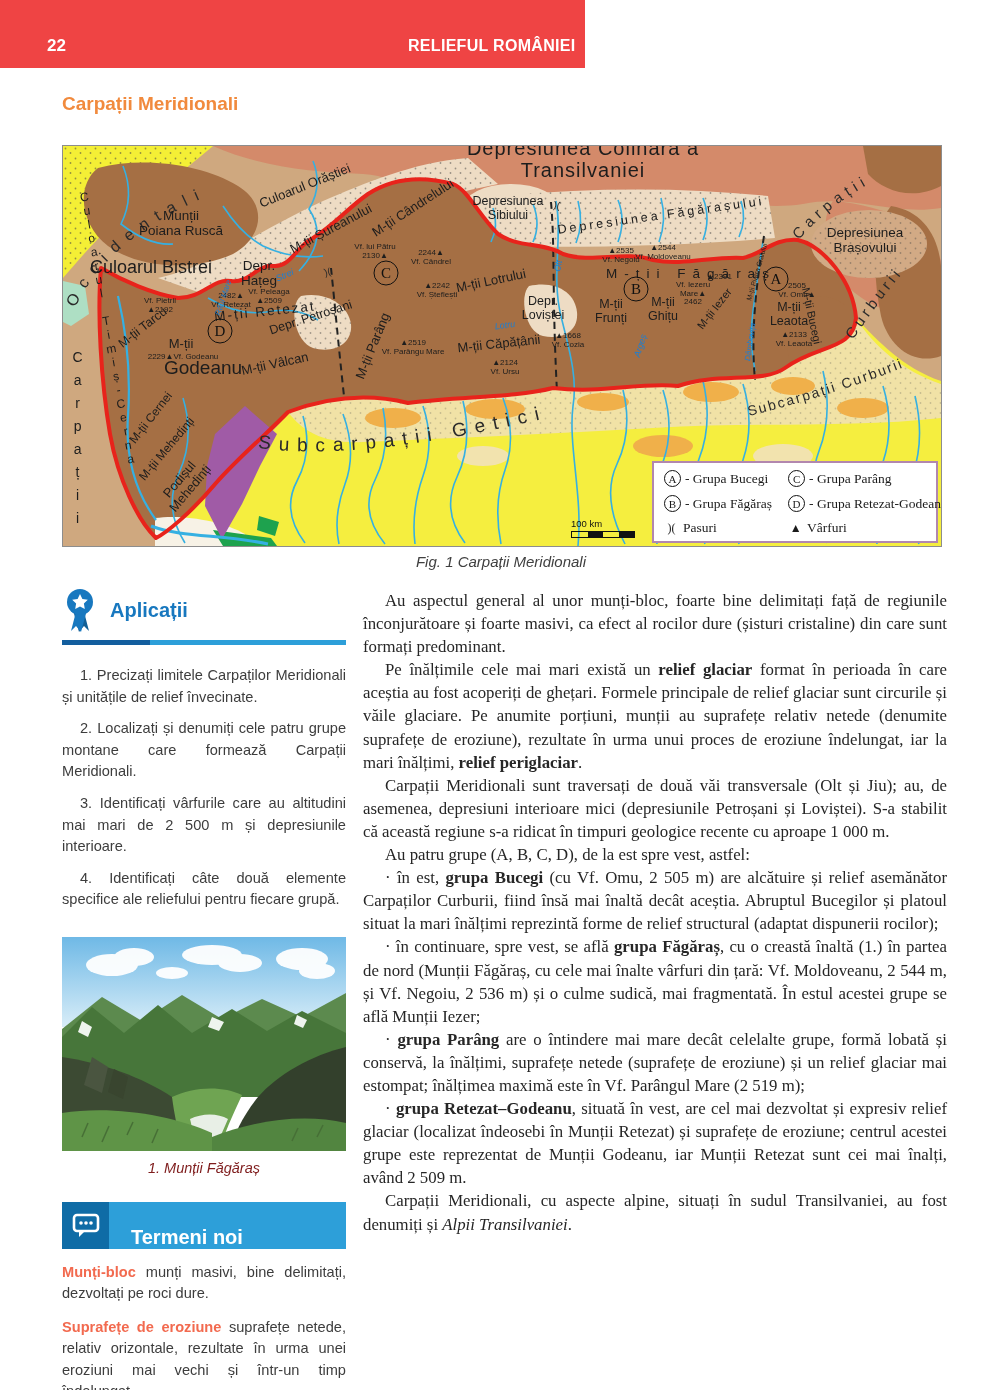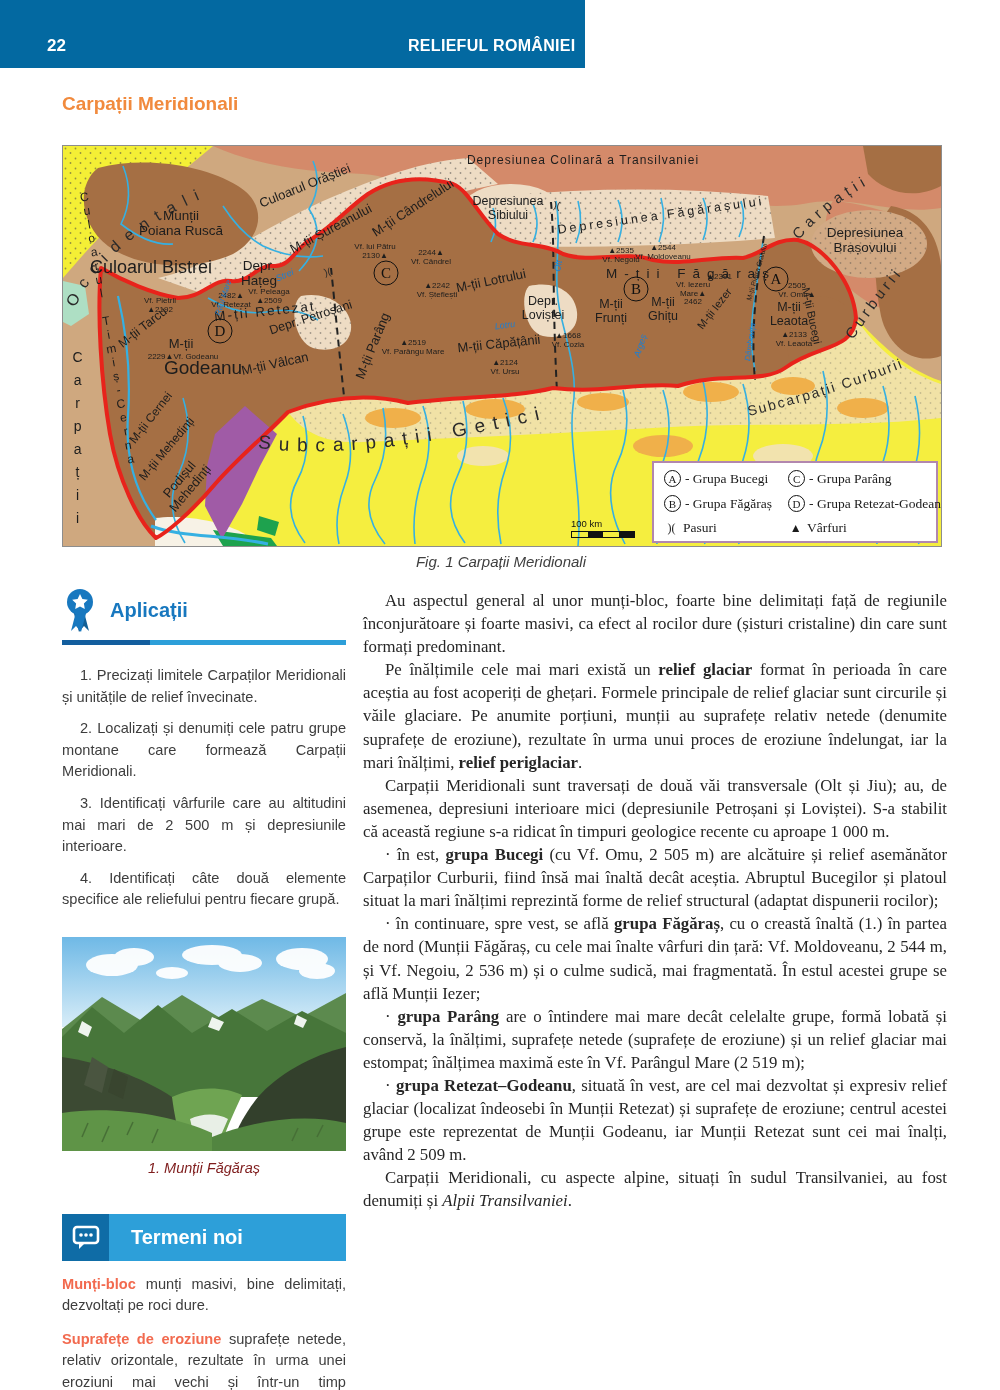--- a/index.html
+++ b/index.html
@@ -1,18 +1,18 @@
 <!DOCTYPE html>
 <html lang="ro"><head>
 <meta charset="utf-8">
 <style>
   html,body{margin:0;padding:0;background:#fff;}
   .page{position:relative;width:1000px;height:1390px;background:#fff;font-family:"Liberation Sans",sans-serif;overflow:hidden;}
   
-  .topbar{position:absolute;left:0;top:0;width:585px;height:68px;background:#0369a1;}
+  .topbar{position:absolute;left:0;top:0;width:585px;height:68px;background:#ef4444;}
   .pagenum{position:absolute;left:47px;top:36px;color:#fff;font-weight:700;font-size:17px;}
   .chapter{position:absolute;left:408px;top:37px;color:#fff;font-weight:700;font-size:16px;letter-spacing:.3px;}
   .section-title{position:absolute;left:62px;top:93px;color:#f18a3d;font-weight:700;font-size:19px;}
   
   .map-frame{position:absolute;left:62px;top:145px;width:878px;height:400px;border:1px solid #8d8d8d;background:#cfa87f;overflow:hidden;}
   .map-frame svg.bg{position:absolute;left:0;top:0;width:100%;height:100%;}
   .map-label{position:absolute;transform:translate(-50%,-50%);color:#1d1d1d;line-height:1.08;text-align:center;white-space:pre-line;font-family:"Liberation Sans",sans-serif;}
   .map-label.vert{writing-mode:vertical-rl;text-orientation:upright;white-space:nowrap;}
   .map-marker{position:absolute;width:23px;height:23px;border:1.6px solid #111;border-radius:50%;display:flex;align-items:center;justify-content:center;font-family:"Liberation Serif",serif;font-size:15px;color:#111;transform:translate(-50%,-50%);}
   .legend{position:absolute;right:3px;bottom:3px;width:286px;height:82px;background:#fff;border:2px solid #b287ae;box-sizing:border-box;padding:7px 8px 5px 10px;display:grid;grid-template-columns:47% 53%;grid-auto-flow:row;align-content:space-between;font-family:"Liberation Serif",serif;font-size:13.5px;color:#1a1a1a;}
@@ -29,21 +29,21 @@
   .app-head{display:flex;align-items:center;gap:12px;}
   .app-title{color:#1878bf;font-weight:700;font-size:20px;}
   .app-rule{margin-top:8px;height:5px;display:flex;}
   .app-rule .d{width:88px;background:#135e9e;}
   .app-rule .l{flex:1;background:#2d9fd9;}
   .side-items{margin-top:20px;}
   .side-items p{margin:10px 0;font-size:14.6px;line-height:1.48;color:#3d3d3d;text-align:justify;text-indent:18px;}
   .photo{margin-top:26px;width:284px;height:214px;overflow:hidden;}
   .photo svg{display:block;}
   .photo-caption{margin-top:9px;text-align:center;font-style:italic;color:#7f1d1d;font-size:14.5px;}
-  .termeni-bar{margin-top:38px;height:47px;background:#2d9fd9;display:flex;align-items:center;}
+  .termeni-bar{margin-top:26px;height:47px;background:#2d9fd9;display:flex;align-items:flex-end;}
   .termeni-icon{width:47px;height:47px;background:#0f6ca6;display:flex;align-items:center;justify-content:center;flex:0 0 auto;}
   .termeni-title{color:#fff;font-weight:700;font-size:20px;margin-left:22px;}
   .termeni-defs p{margin:13px 0;font-size:14.6px;line-height:1.45;color:#3d3d3d;text-align:justify;}
   .termeni-defs .term{color:#f26a4f;font-weight:700;}
   
   .main{position:absolute;left:363px;top:589px;width:584px;font-family:"Liberation Serif",serif;color:#262626;}
   .main p.mt{margin:0;font-size:16.8px;line-height:1.375;text-align:justify;text-indent:22px;}
   [data-interactable]{cursor:default;}
 </style>
 </head>
@@ -176,21 +176,21 @@
         <text font-size="19" letter-spacing="8"><textPath href="#p-getici" data-interactable="false">Subcarpații Getici</textPath></text>
         <text font-size="14" letter-spacing="2"><textPath href="#p-subcurb" data-interactable="false">Subcarpații Curburii</textPath></text>
         <text font-size="15" letter-spacing="5"><textPath href="#p-carptr" data-interactable="false">Carpații</textPath></text>
         <text font-size="15" letter-spacing="4"><textPath href="#p-curb" data-interactable="false">Curburii</textPath></text>
         <text font-size="10" x="262" y="130" transform="rotate(-15 262 130)" data-interactable="false">)(</text>
         <text font-size="10" x="490" y="62" transform="rotate(10 490 62)" data-interactable="false">)(</text>
       </g>
     </svg>
 
     <div id="map-labels" data-interactable="false">
-        <div class="map-label" data-interactable="false" style="left: 520px; top: 14px; font-size: 12px; transform: translate(-50%, -50%) rotate(0deg); letter-spacing: 1px;">Depresiunea Colinară  a Transilvaniei</div>
+        <div class="map-label" data-interactable="false" style="left: 520px; top: 14px; font-size: 20px; transform: translate(-50%, -50%) rotate(0deg); letter-spacing: 1px;">Depresiunea Colinară  a Transilvaniei</div>
         <div class="map-label" data-interactable="false" style="left: 445px; top: 62px; font-size: 12.5px; transform: translate(-50%, -50%) rotate(0deg);">Depresiunea
 Sibiului</div>
         <div class="map-label" data-interactable="false" style="left: 598px; top: 70px; font-size: 12.5px; transform: translate(-50%, -50%) rotate(-8deg); letter-spacing: 3px;">Depresiunea Făgărașului</div>
         <div class="map-label" data-interactable="false" style="left: 802px; top: 95px; font-size: 13.5px; transform: translate(-50%, -50%) rotate(0deg);">Depresiunea
 Brașovului</div>
         <div class="map-label" data-interactable="false" style="left: 118px; top: 78px; font-size: 13.5px; transform: translate(-50%, -50%) rotate(0deg);">Munții
 Poiana Ruscă</div>
         <div class="map-label" data-interactable="false" style="left: 242px; top: 40px; font-size: 13px; transform: translate(-50%, -50%) rotate(-22deg);">Culoarul Orăștiei</div>
         <div class="map-label" data-interactable="false" style="left: 88px; top: 122px; font-size: 18px; transform: translate(-50%, -50%) rotate(0deg);">Culoarul Bistrei</div>
         <div class="map-label" data-interactable="false" style="left: 196px; top: 128px; font-size: 13.5px; transform: translate(-50%, -50%) rotate(0deg);">Depr.
@@ -368,20 +368,21 @@
     <div class="termeni-defs" id="termeni-defs" data-interactable="false">
         <p data-interactable="false"><span class="term" data-interactable="false">Munți-bloc</span> munți masivi, bine delimitați, dezvoltați pe roci dure.</p>
         <p data-interactable="false"><span class="term" data-interactable="false">Suprafețe de eroziune</span> suprafețe netede, relativ orizontale, rezultate în urma unei eroziuni mai vechi și într-un timp îndelungat.</p>
       </div>
   </div>
 
   <div class="main" id="main-text" data-interactable="false">
       <p class="mt" data-interactable="false"><span>Au aspectul general al unor munți-bloc, foarte bine delimitați față de regiunile înconjurătoare și foarte masivi, ca efect al rocilor dure (șisturi cristaline) din care sunt formați predominant.</span></p>
       <p class="mt" data-interactable="false"><span>Pe înălțimile cele mai mari există un </span><b>relief glaciar</b><span> format în perioada în care aceștia au fost acoperiți de ghețari. Formele principale de relief glaciar sunt circurile și văile glaciare. Pe anumite porțiuni, munții au suprafețe relativ netede (denumite suprafețe de eroziune), rezultate în urma unui proces de eroziune îndelungat, iar la mari înălțimi, </span><b>relief periglaciar</b><span>.</span></p>
       <p class="mt" data-interactable="false"><span>Carpații Meridionali sunt traversați de două văi transversale (Olt și Jiu); au, de asemenea, depresiuni interioare mici (depresiunile Petroșani și Loviștei). S-a stabilit că această regiune s-a ridicat în timpuri geologice recente cu aproape 1 000 m.</span></p>
+      <p class="mt" data-interactable="false"><span>Au patru grupe (A, B, C, D), de la est spre vest, astfel:</span></p>
       <p class="mt" data-interactable="false"><span>· în est, </span><b>grupa Bucegi</b><span> (cu Vf. Omu, 2 505 m) are alcătuire și relief asemănător Carpaților Curburii, fiind însă mai înaltă decât aceștia. Abruptul Bucegilor și platoul situat la mari înălțimi reprezintă forme de relief structural (adaptat dispunerii rocilor);</span></p>
       <p class="mt" data-interactable="false"><span>· în continuare, spre vest, se află </span><b>grupa Făgăraș</b><span>, cu o creastă înaltă (1.) în partea de nord (Munții Făgăraș, cu cele mai înalte vârfuri din țară: Vf. Moldoveanu, 2 544 m, și Vf. Negoiu, 2 536 m) și o culme sudică, mai fragmentată. În estul acestei grupe se află Munții Iezer;</span></p>
       <p class="mt" data-interactable="false"><span>· </span><b>grupa Parâng</b><span> are o întindere mai mare decât celelalte grupe, formă lobată și conservă, la înălțimi, suprafețe netede (suprafețe de eroziune) și un relief glaciar mai estompat; înălțimea maximă este în Vf. Parângul Mare (2 519 m);</span></p>
       <p class="mt" data-interactable="false"><span>· </span><b>grupa Retezat–Godeanu</b><span>, situată în vest, are cel mai dezvoltat și expresiv relief glaciar (localizat îndeosebi în Munții Retezat) și suprafețe de eroziune; centrul acestei grupe este reprezentat de Munții Godeanu, iar Munții Retezat sunt cei mai înalți, având 2 509 m.</span></p>
       <p class="mt" data-interactable="false"><span>Carpații Meridionali, cu aspecte alpine, situați în sudul Transilvaniei, au fost denumiți și </span><i>Alpii Transilvaniei</i><span>.</span></p>
     </div>
 
 </div>
 
 </body></html>

